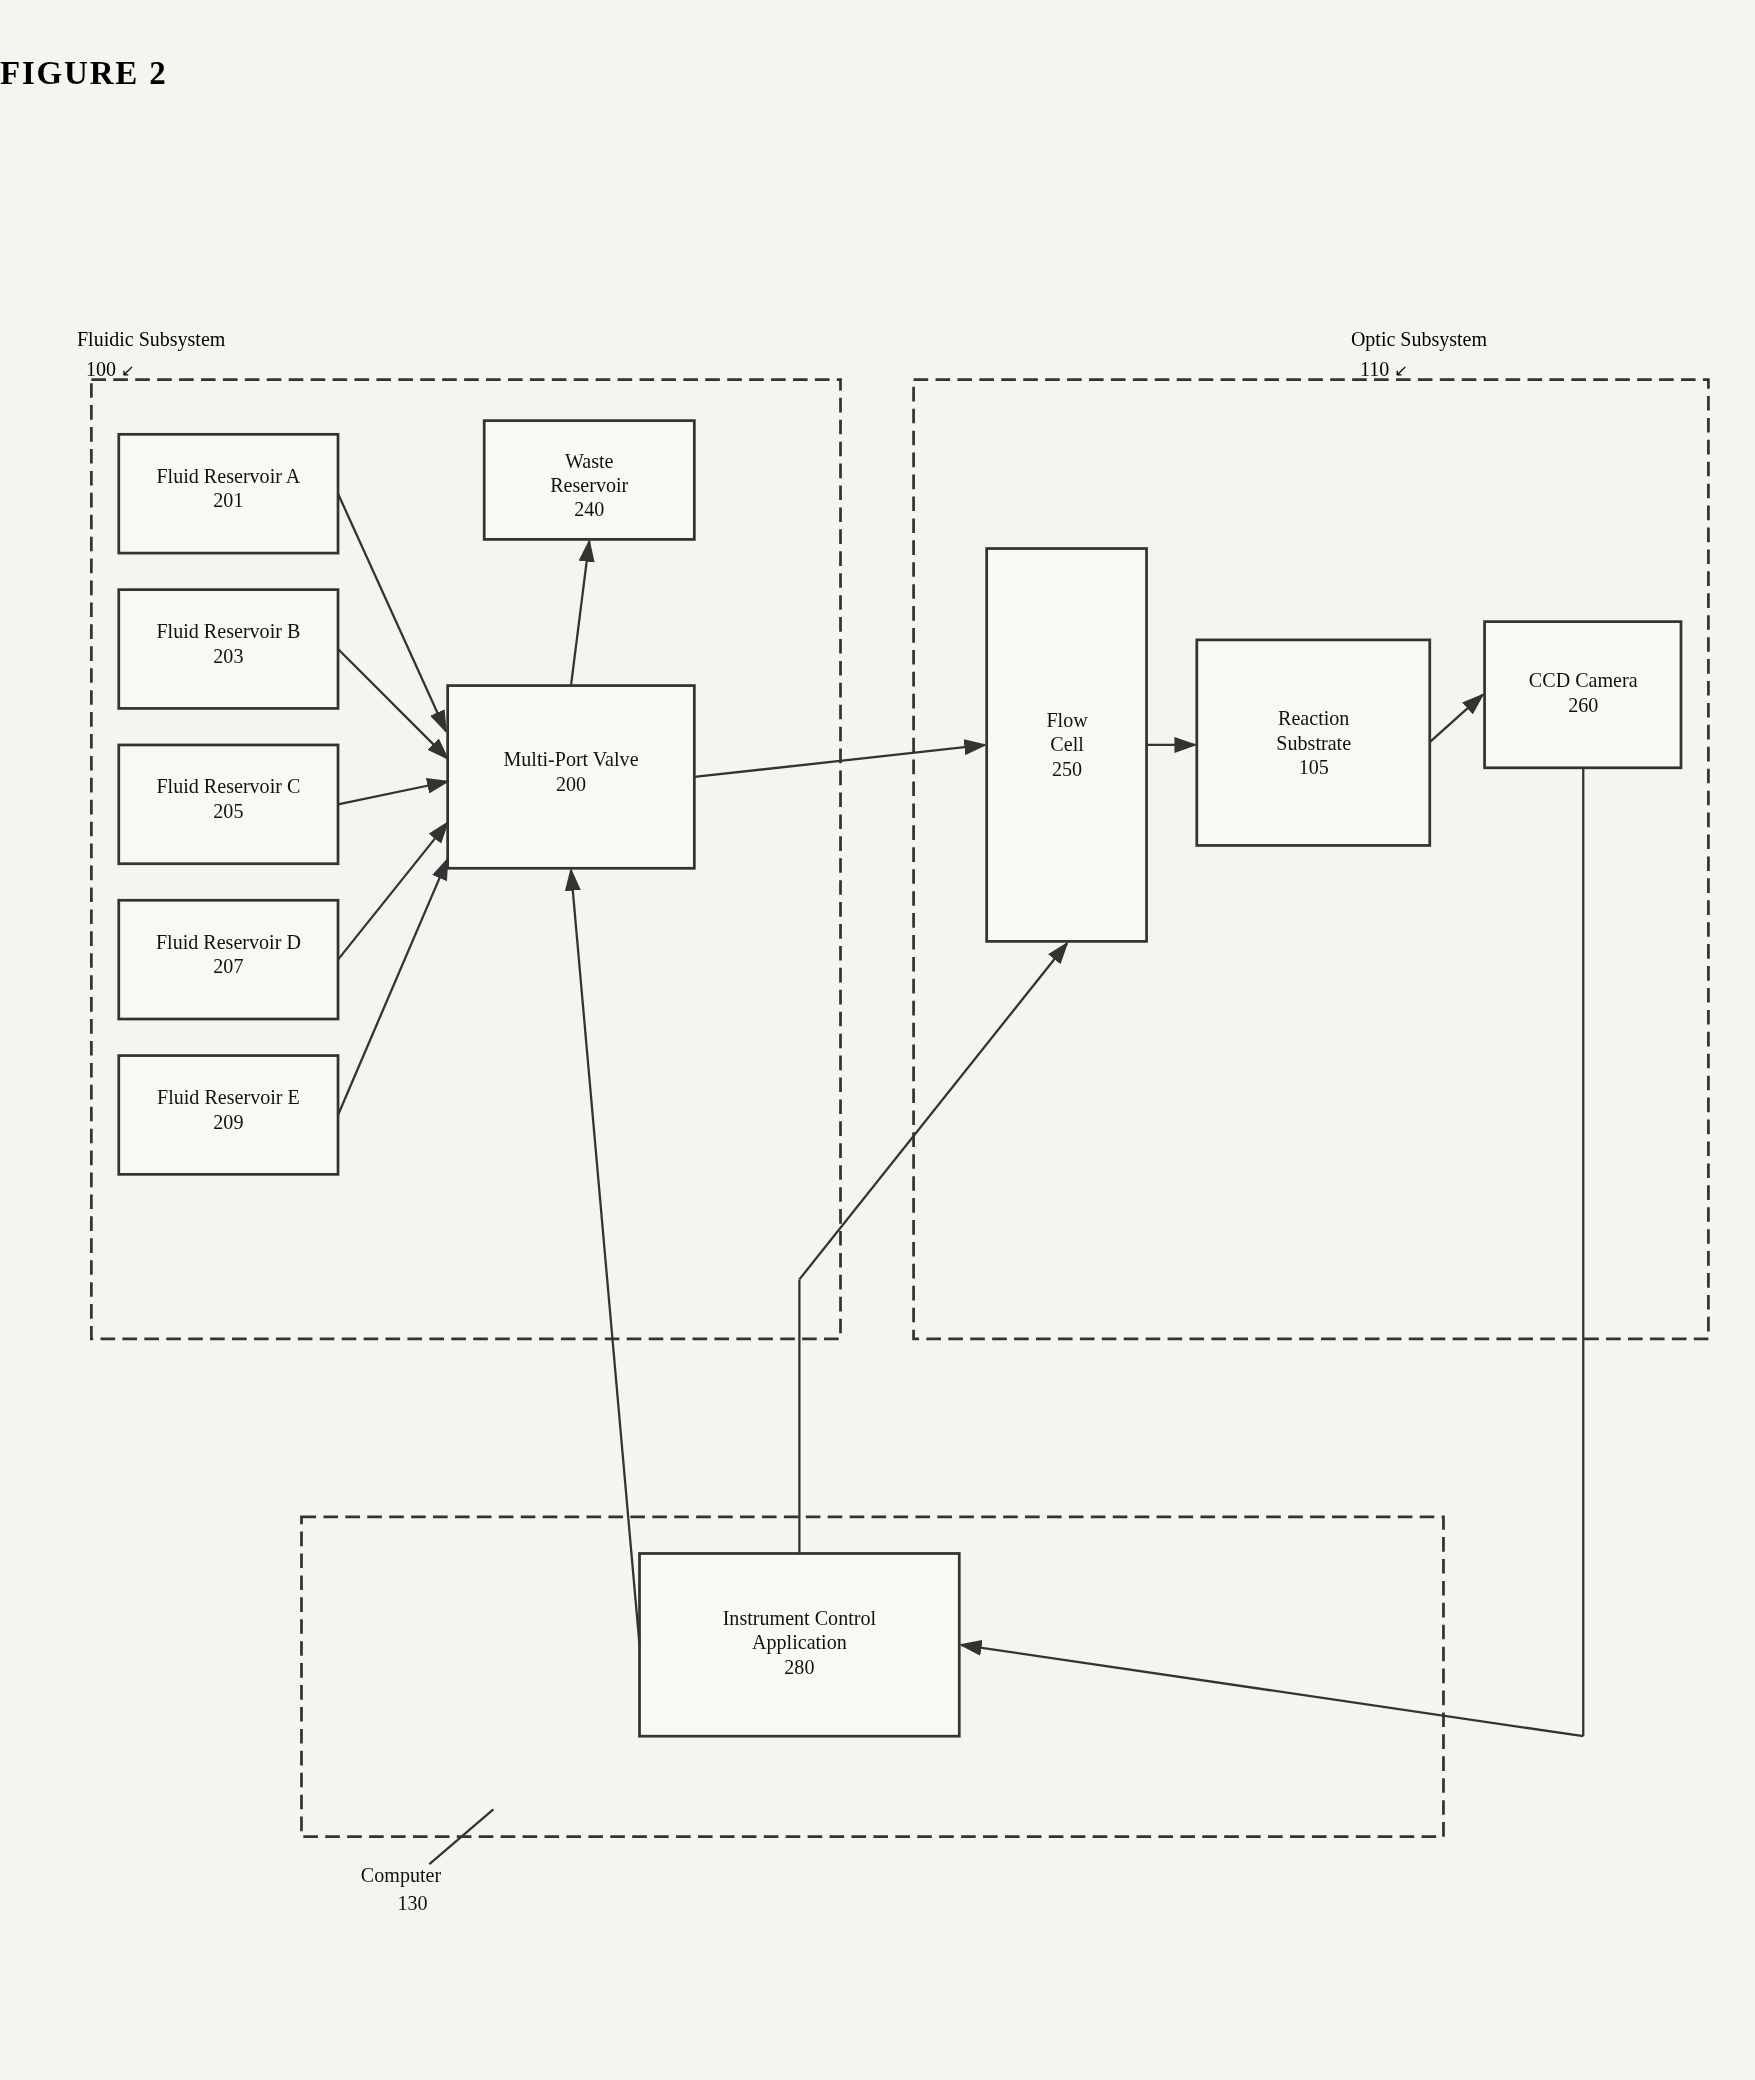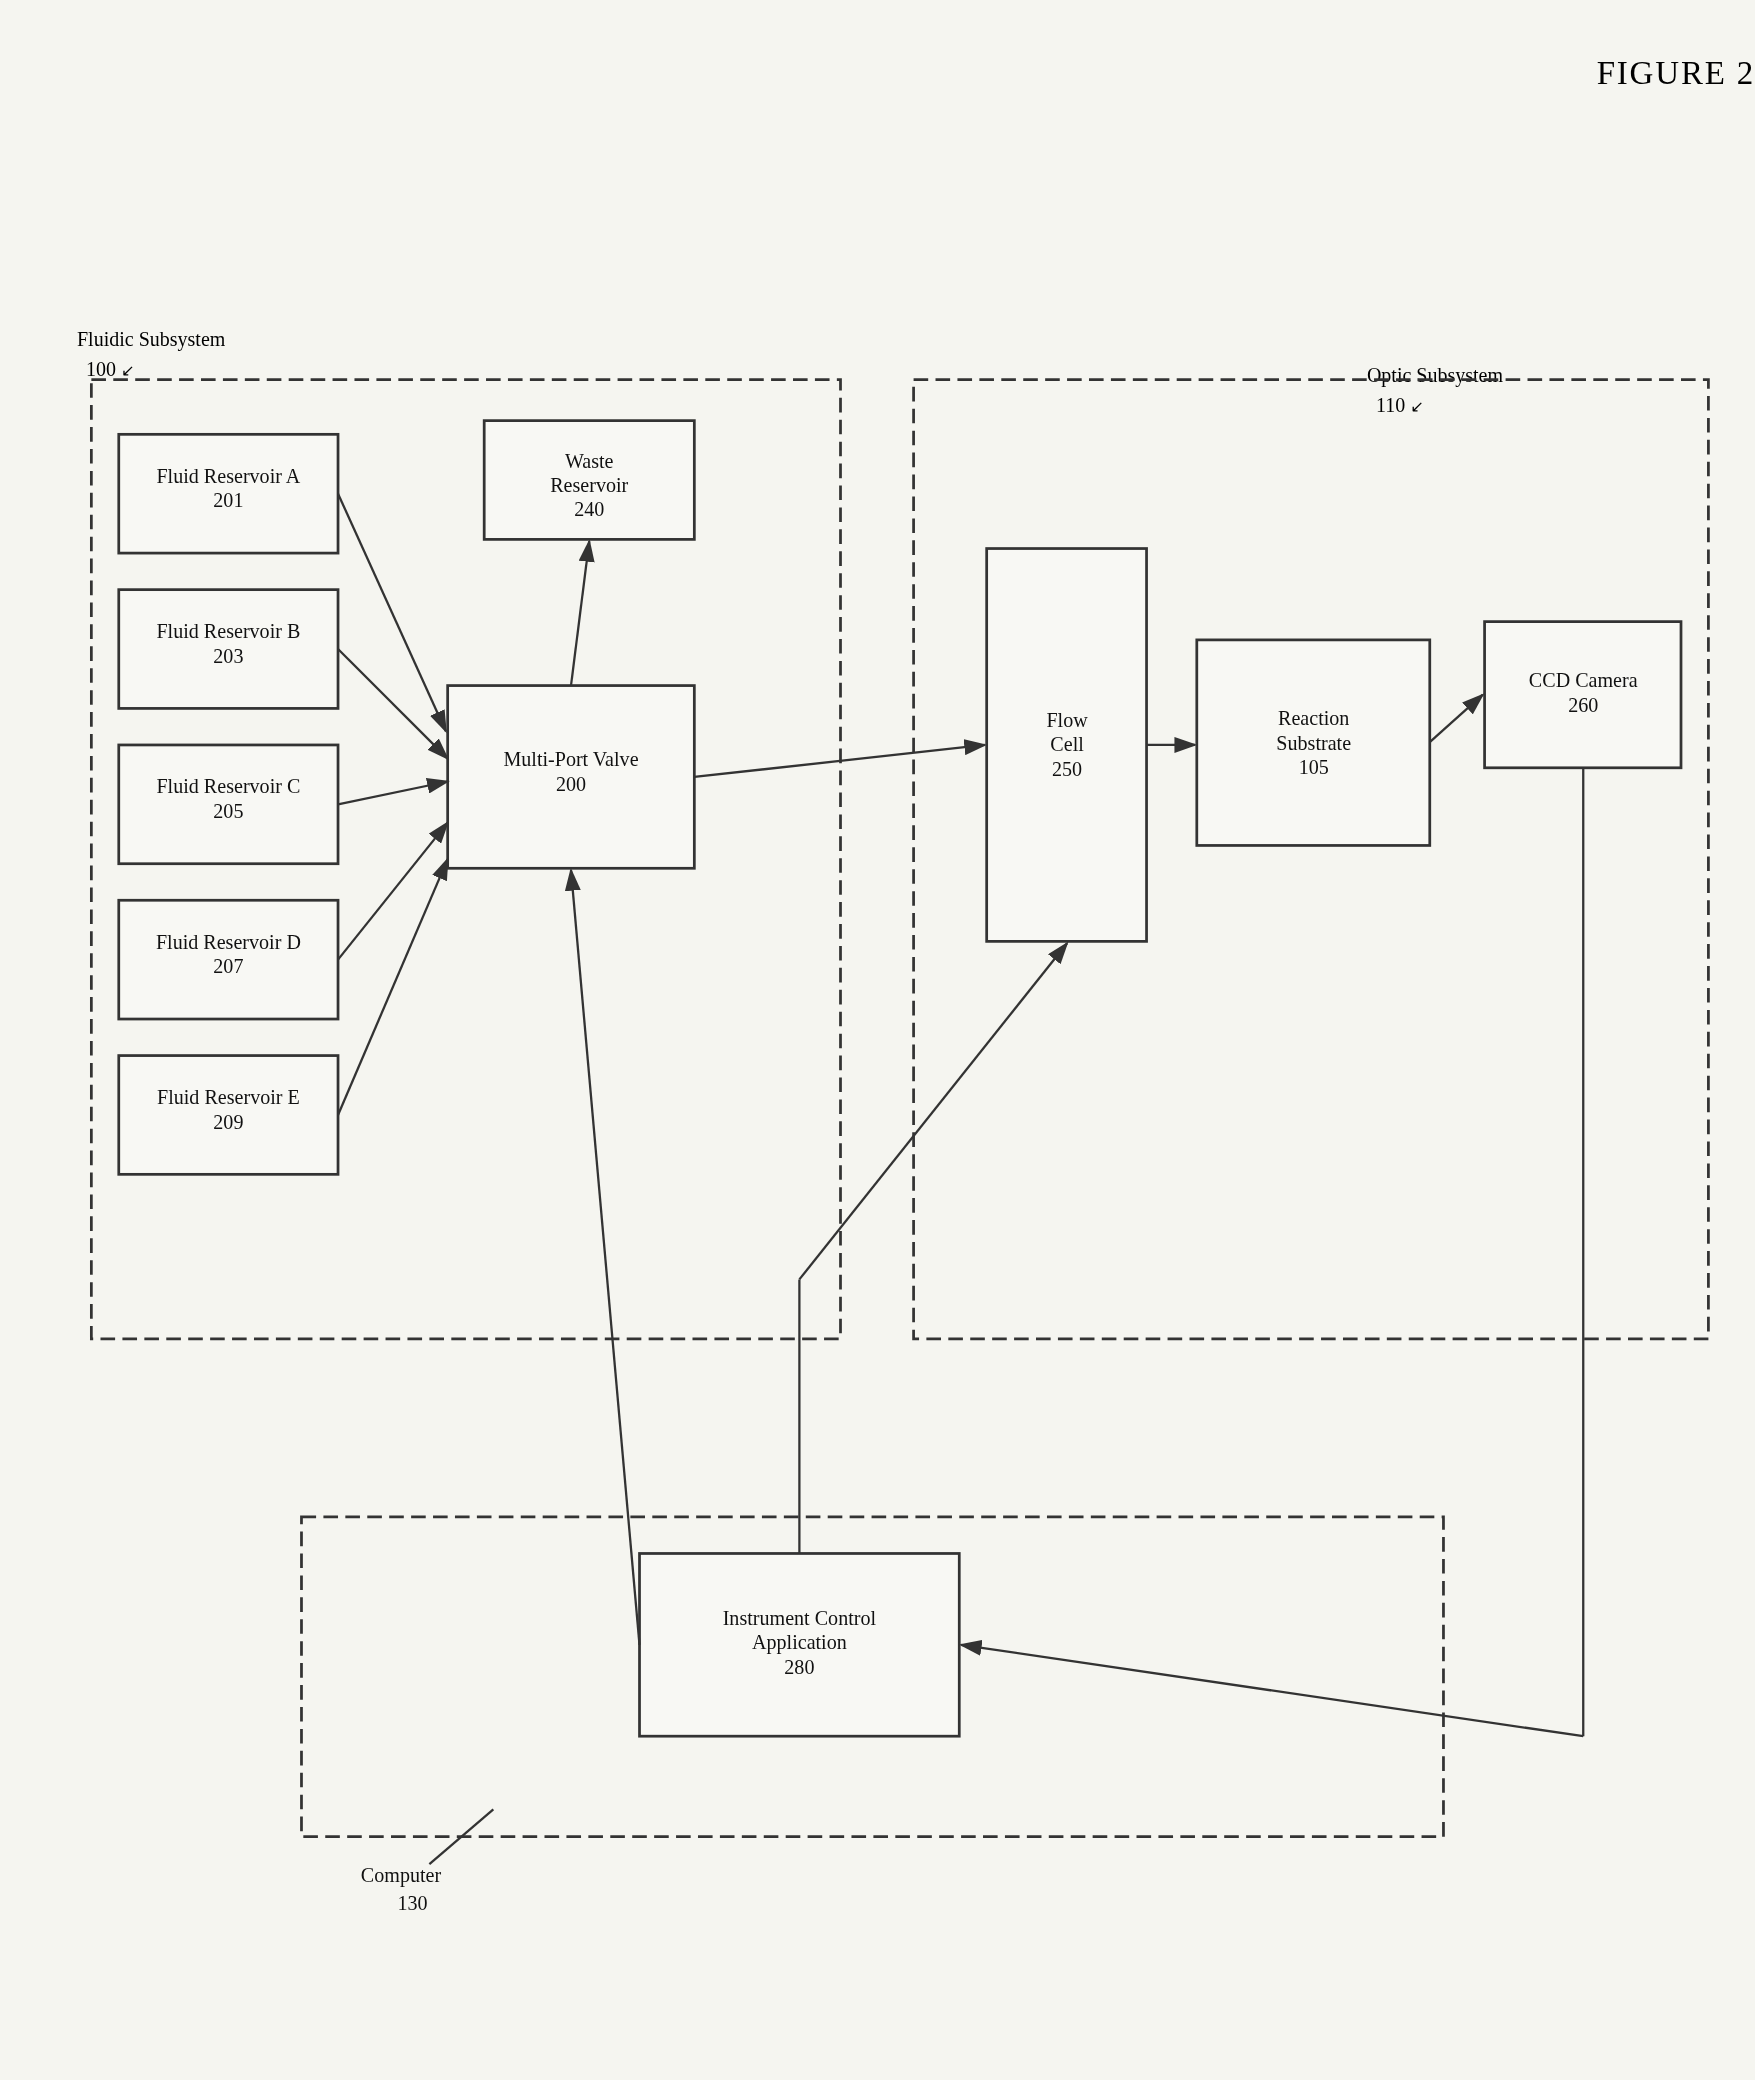--- a/index.html
+++ b/index.html
@@ -6,39 +6,39 @@
     body {
       background: #f5f5f0;
       font-family: 'Times New Roman', Times, serif;
       width: 1755px;
       min-height: 2081px;
       position: relative;
       overflow: hidden;
     }
 
     .page-title {
-      text-align: right;
+      text-align: left;
       font-size: 33px;
-      font-weight: normal;
+      font-weight: bold;
       padding-top: 55px;
       letter-spacing: 1.8px;
     }
   </style>
 </head>
 <body>
 
 <div class="page-title">FIGURE 2</div>
 
 <div style="position:absolute; top:324px; left:69px; font-size:20px; line-height:1.5;margin-left:8px;">
   <span>Fluidic Subsystem</span><br>
   <span style="margin-left:9.1px;">100</span>
   <span style="font-size:16.4px;"> ↙</span>
 </div>
 
-<div style="position:absolute; top:324px; right:252px; font-size:20px; line-height:1.5;margin-top:36px;">
+<div style="position:absolute; top:324px; right:268px; font-size:20px; line-height:1.5;">
   <span>Optic Subsystem</span><br>
   <span style="margin-left:9.1px;">110</span>
   <span style="font-size:16.4px;"> ↙</span>
 </div>
 
 <svg style="position:absolute; top:0; left:0; width:1755px; height:2081px;" viewBox="0 0 1921 2277" width="1755" height="2081">
   <defs>
     <marker id="arrowhead" markerWidth="10" markerHeight="7" refX="9" refY="3.5" orient="auto">
       <polygon points="0 0, 10 3.5, 0 7" fill="#333"></polygon>
     </marker>

